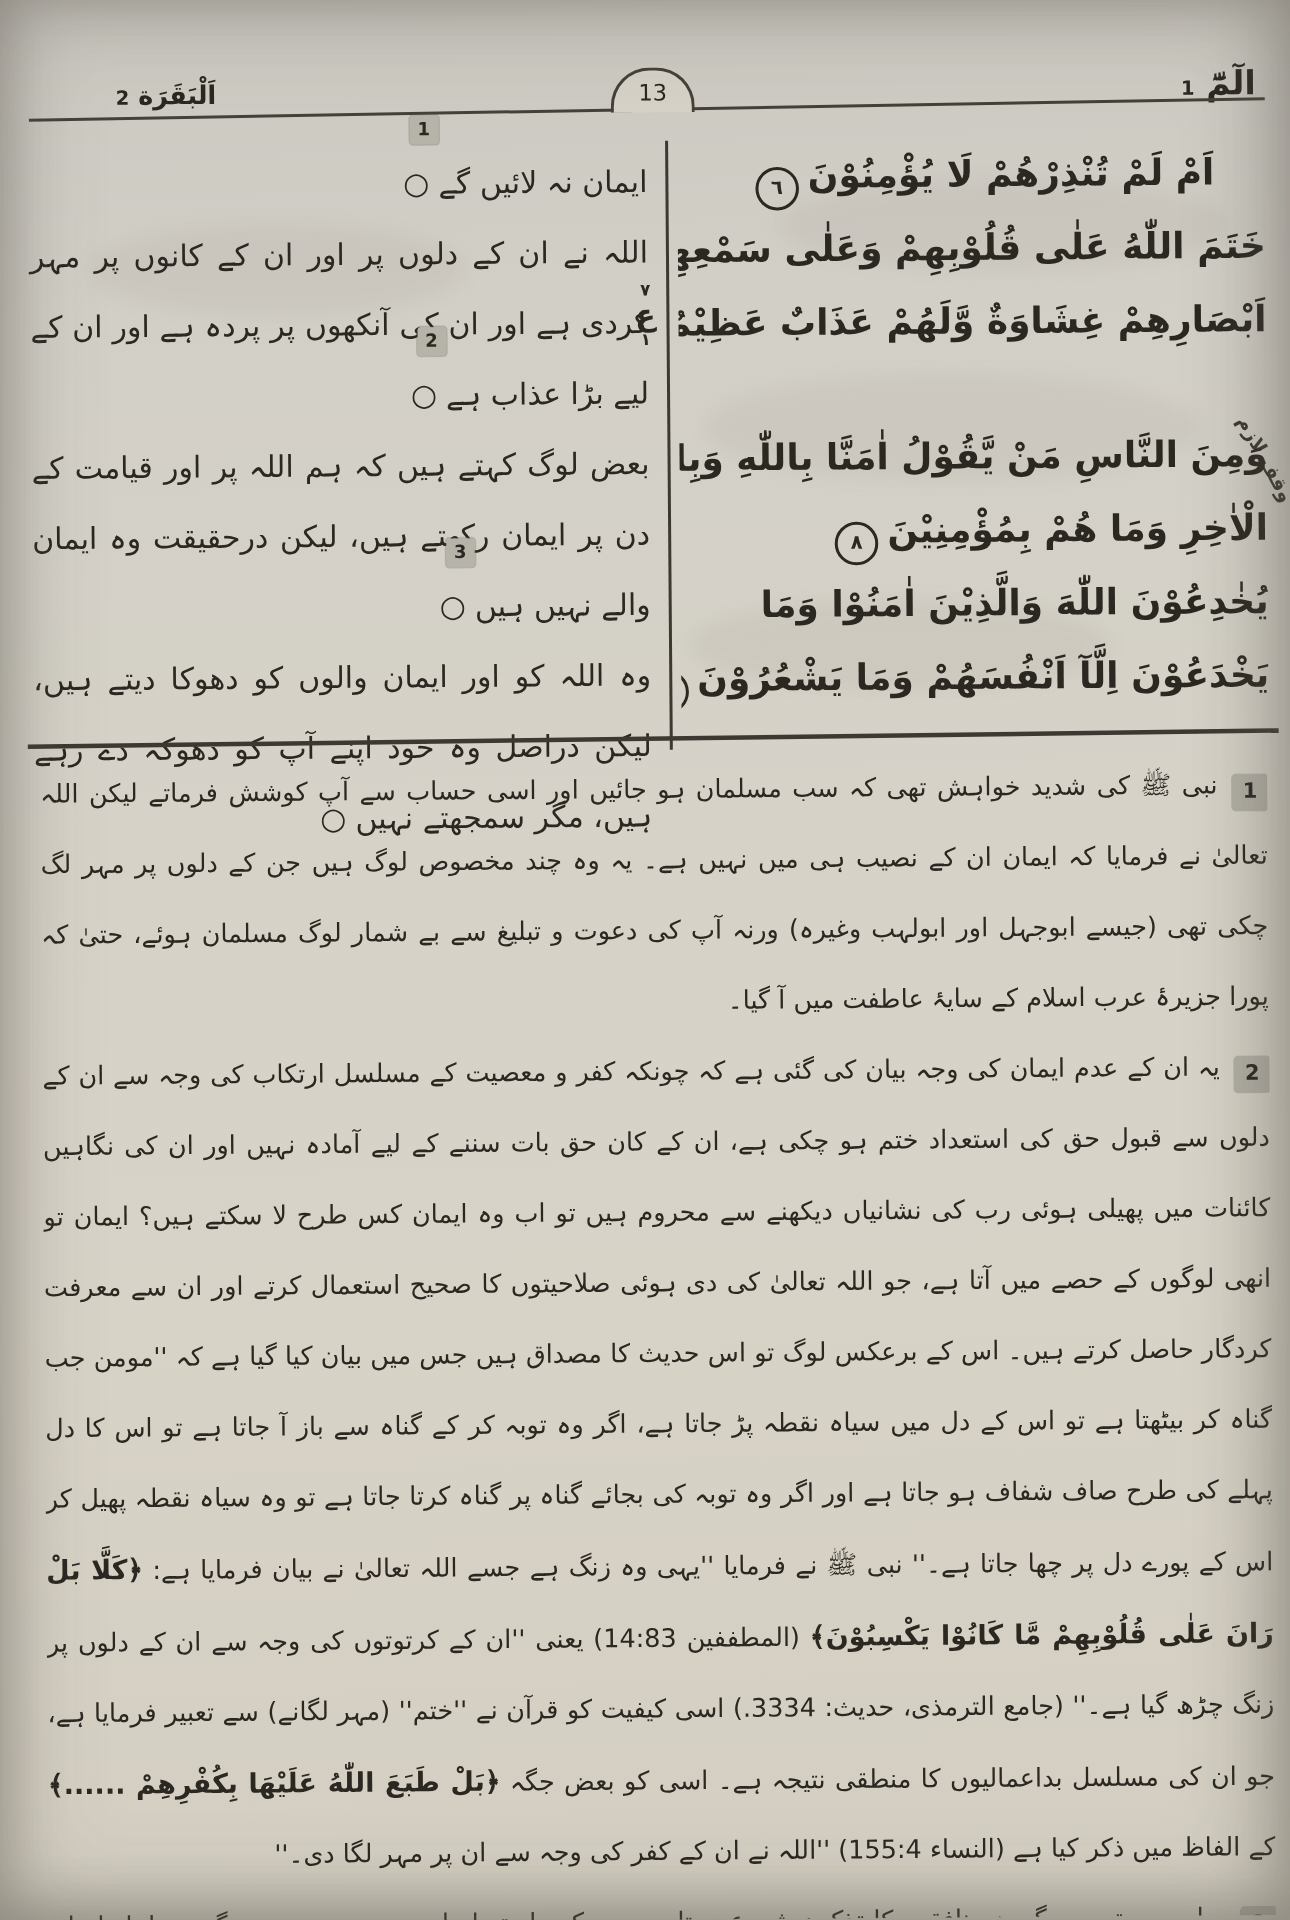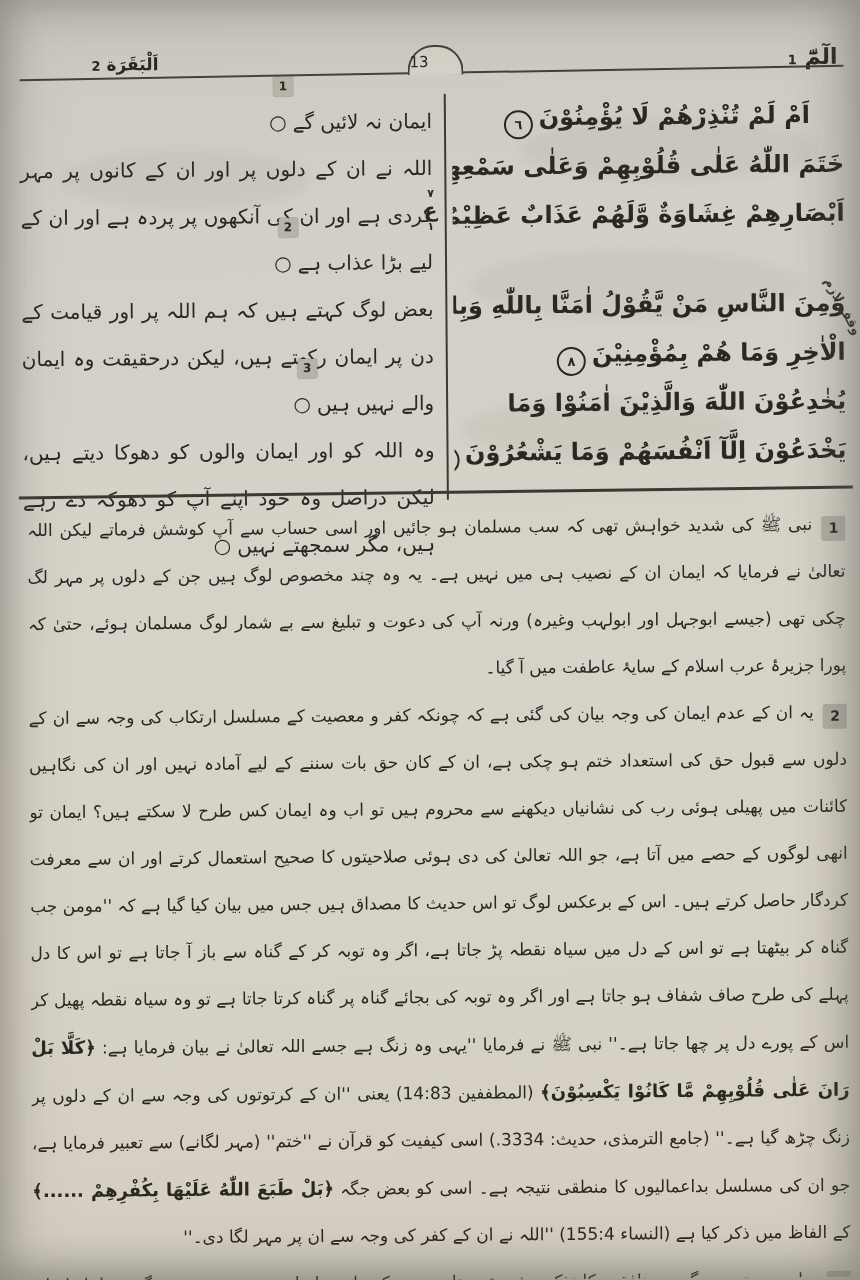--- a/index.html
+++ b/index.html
@@ -10,26 +10,26 @@
   }
   .page::after{
     content:'';position:absolute;inset:0;pointer-events:none;
     box-shadow:inset 0 0 70px rgba(90,85,75,.30),inset -22px 0 42px rgba(100,95,85,.22),inset 16px 0 30px rgba(100,95,85,.15),inset 0 -14px 28px rgba(90,85,75,.18);
   }
   .scan{position:absolute;inset:0;transform:rotate(-0.45deg);}
   
   .header{position:absolute;top:28px;left:24px;right:12px;height:46px;}
   .header-rule{position:absolute;bottom:0;left:0;right:0;height:2px;background:#45413a;transform:rotate(-0.55deg);transform-origin:center;}
   .juz-marker{position:absolute;right:6px;bottom:2px;font-size:22px;font-weight:bold;direction:rtl;}
-  .surah-marker{position:absolute;left:72px;bottom:2px;font-size:17px;font-weight:bold;direction:rtl;}
+  .surah-marker{position:absolute;left:58px;bottom:2px;font-size:17px;font-weight:bold;direction:rtl;}
   .marker-num{font-size:13px;font-weight:bold;}
   .page-circle{
     position:absolute;left:388px;bottom:-1px;width:52px;height:28px;
     border:2px solid #45413a;border-bottom:none;border-radius:26px 26px 0 0;
-    background:#d5d1c7;text-align:left;font-size:15px;line-height:30px;direction:ltr;
+    background:#d5d1c7;text-align:center;font-size:15px;line-height:30px;direction:ltr;
   }
   
   .columns{position:absolute;top:84px;left:24px;right:12px;height:412px;}
   .divider{position:absolute;left:424px;top:10px;bottom:-4px;width:2px;background:#3d3932;}
   .quran-col{
     position:absolute;right:0;top:10px;width:392px;direction:rtl;text-align:right;
     font-size:24px;font-weight:bold;line-height:49px;letter-spacing:.5px;
   }
   .qline{white-space:nowrap;overflow:hidden;}
   .qline:nth-child(1){padding-right:34px;}

